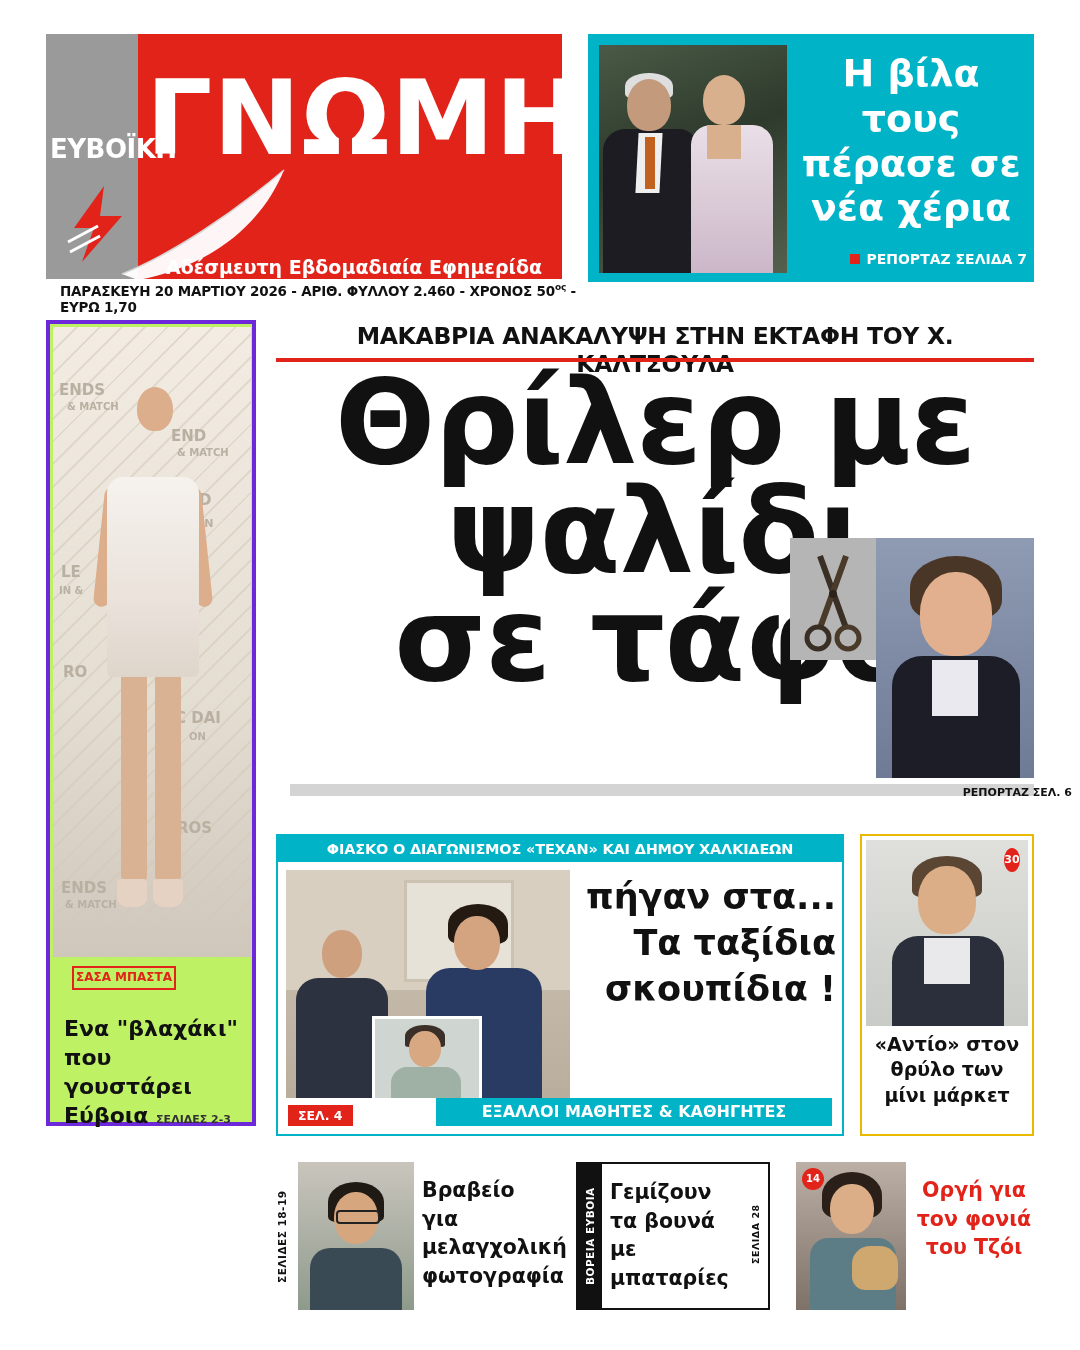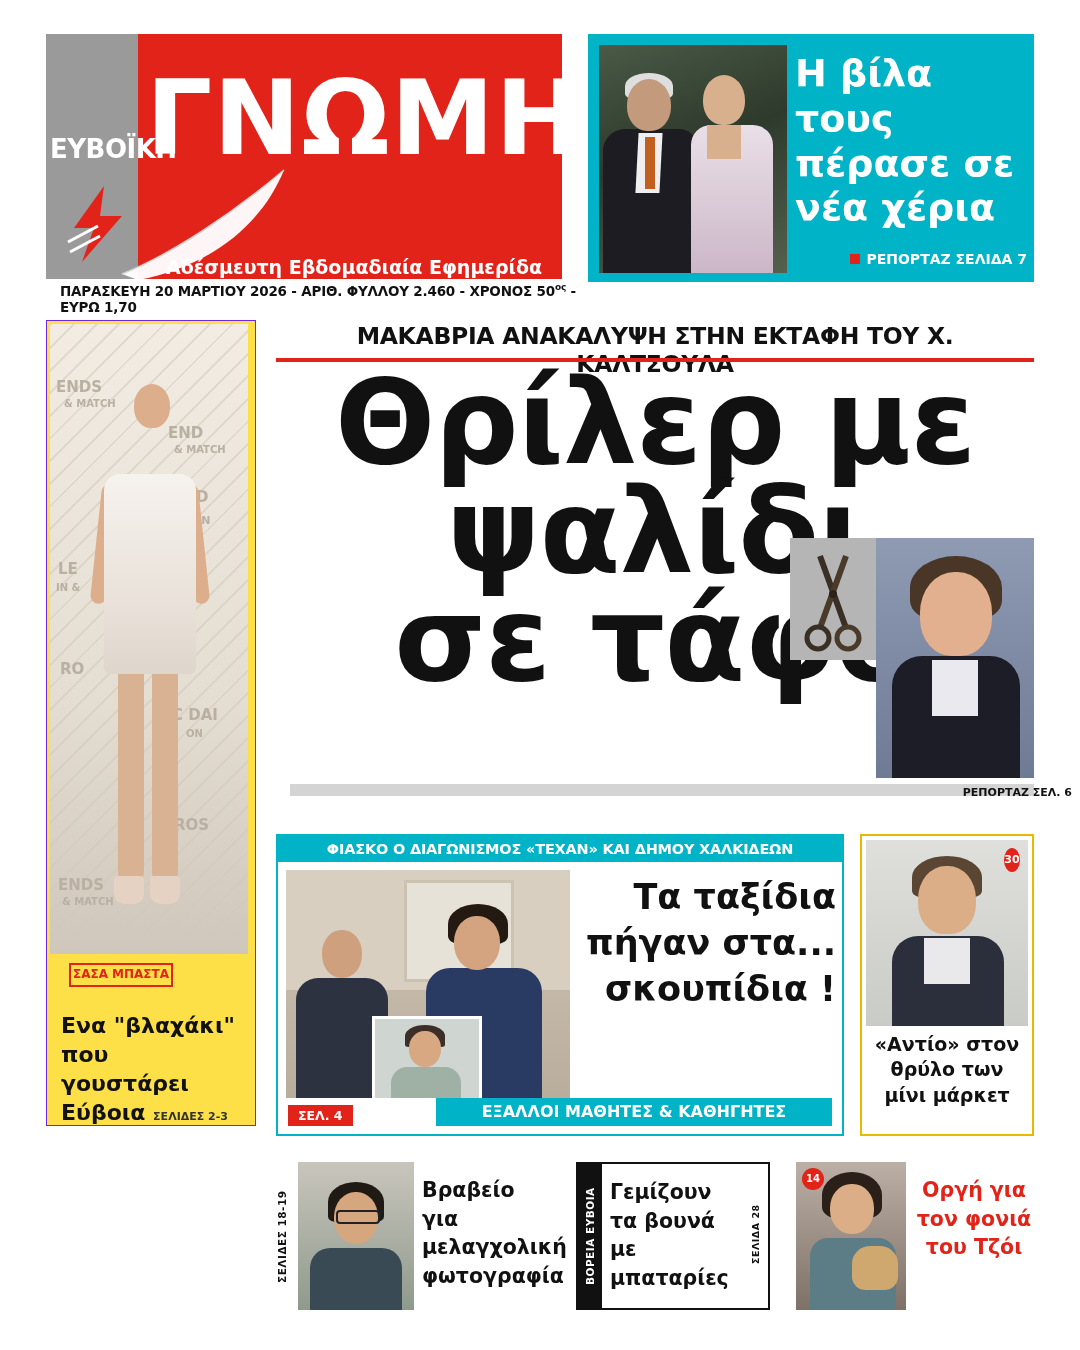--- a/index.html
+++ b/index.html
@@ -166,21 +166,21 @@
   }
   .tp-woman-skin {
     position: absolute; left: 108px; top: 80px; width: 34px; height: 34px;
     background: #d9b08d;
   }
   .top-teaser-text {
     position: absolute;
     left: 204px;
     top: 14px;
     width: 232px;
-    text-align: left;
+    text-align: center;
     color: #ffffff;
     font-size: 38px;
     font-weight: bold;
     line-height: 1.18;
   }
   .top-teaser-ref {
     position: absolute;
     left: 204px;
     bottom: 12px;
     width: 232px;
@@ -200,23 +200,23 @@
   .left-col {
     position: absolute;
     left: 46px;
     top: 320px;
     width: 210px;
   }
   .sasa-box {
     position: relative;
     width: 210px;
     height: 806px;
-    border: 1px solid #6d28d9;
+    border: 4px solid #6d28d9;
     box-sizing: border-box;
-    background: #fde047;
+    background: #bef264;
   }
   .sasa-photo {
     position: absolute;
     left: 3px; top: 3px;
     width: 198px; height: 630px;
     overflow: hidden;
     background: #efe9e0;
   }
   .sasa-bg {
     position: absolute; inset: 0;
@@ -691,22 +691,22 @@
       <div class="mp-boy-body"></div>
       <div class="mp-boy-hair"></div>
       <div class="mp-boy-head"></div>
       <div class="mp-inset">
         <div class="mp-inset-body"></div>
         <div class="mp-inset-hair"></div>
         <div class="mp-inset-head"></div>
       </div>
     </div>
     <div class="mid-text">
+      <div>πήγαν στα...</div>
       <div>Τα ταξίδια</div>
-      <div>πήγαν στα...</div>
       <div>σκουπίδια !</div>
     </div>
     <div class="mid-sel">ΣΕΛ. 4</div>
     <div class="mid-footbar">ΕΞΑΛΛΟΙ ΜΑΘΗΤΕΣ &amp; ΚΑΘΗΓΗΤΕΣ</div>
   </div>
 
   <div class="antio-box">
     <div class="antio-photo">
       <div class="ab-hair"></div>
       <div class="ab-body"></div>

